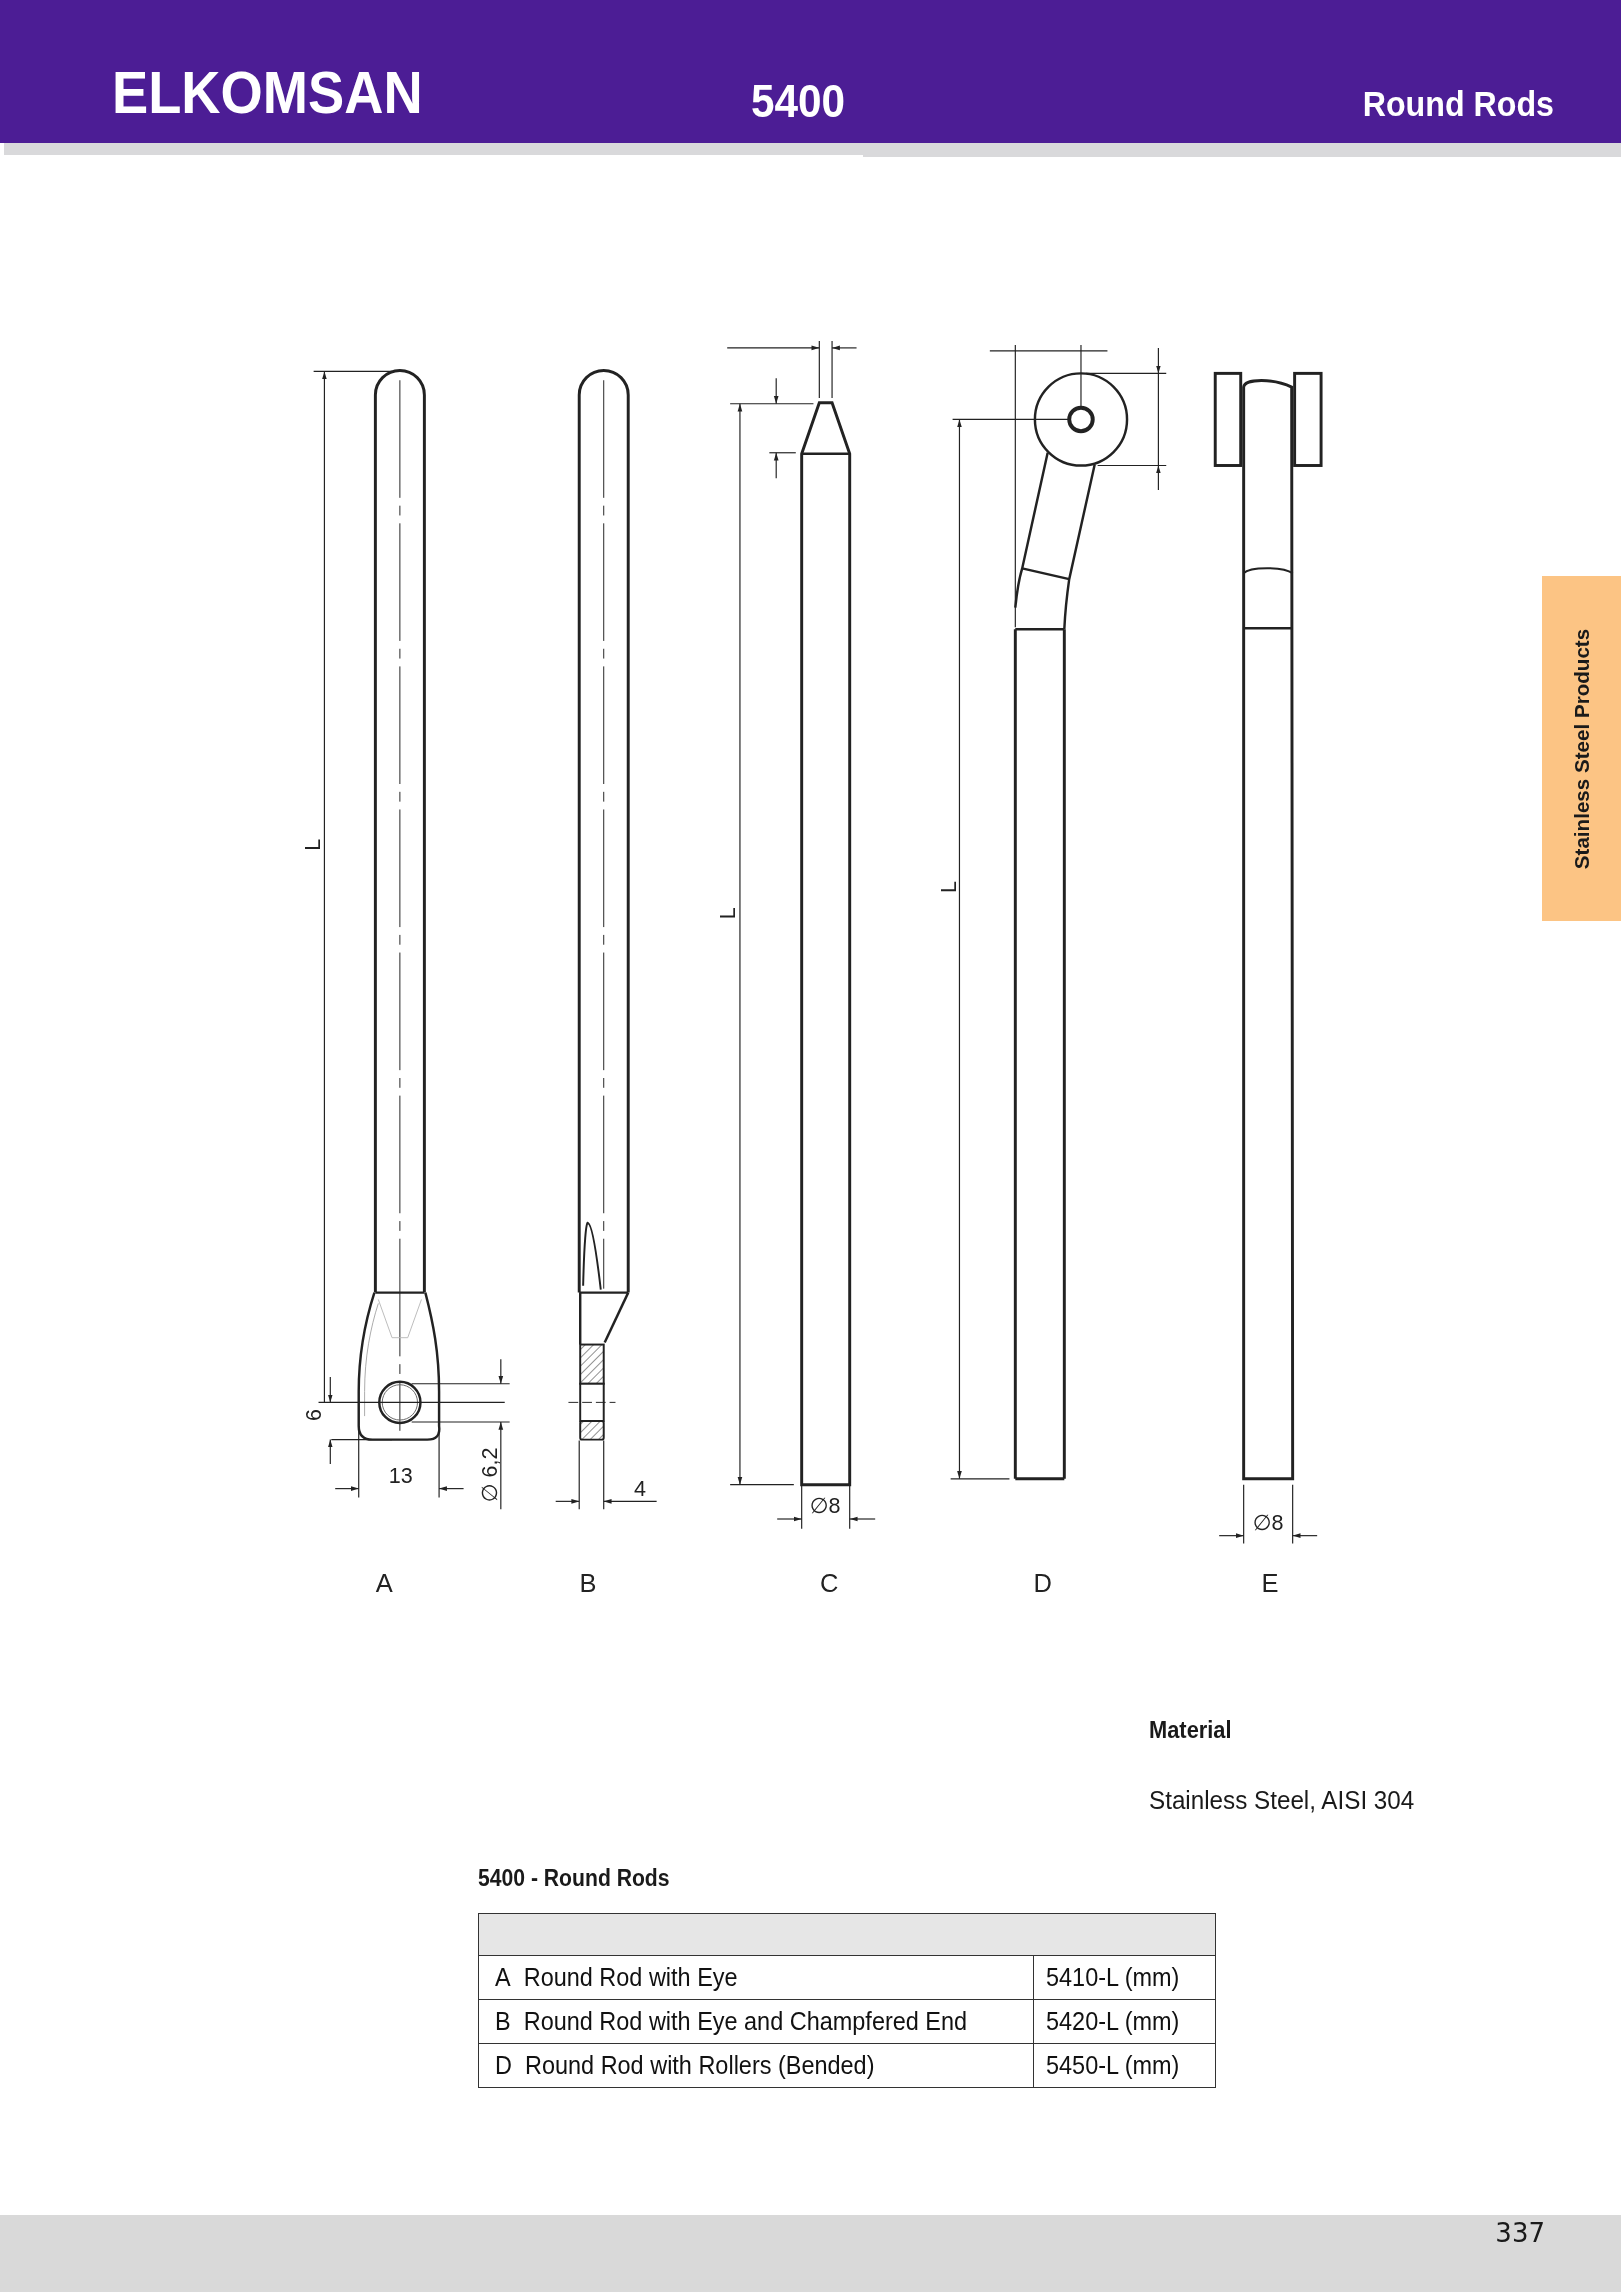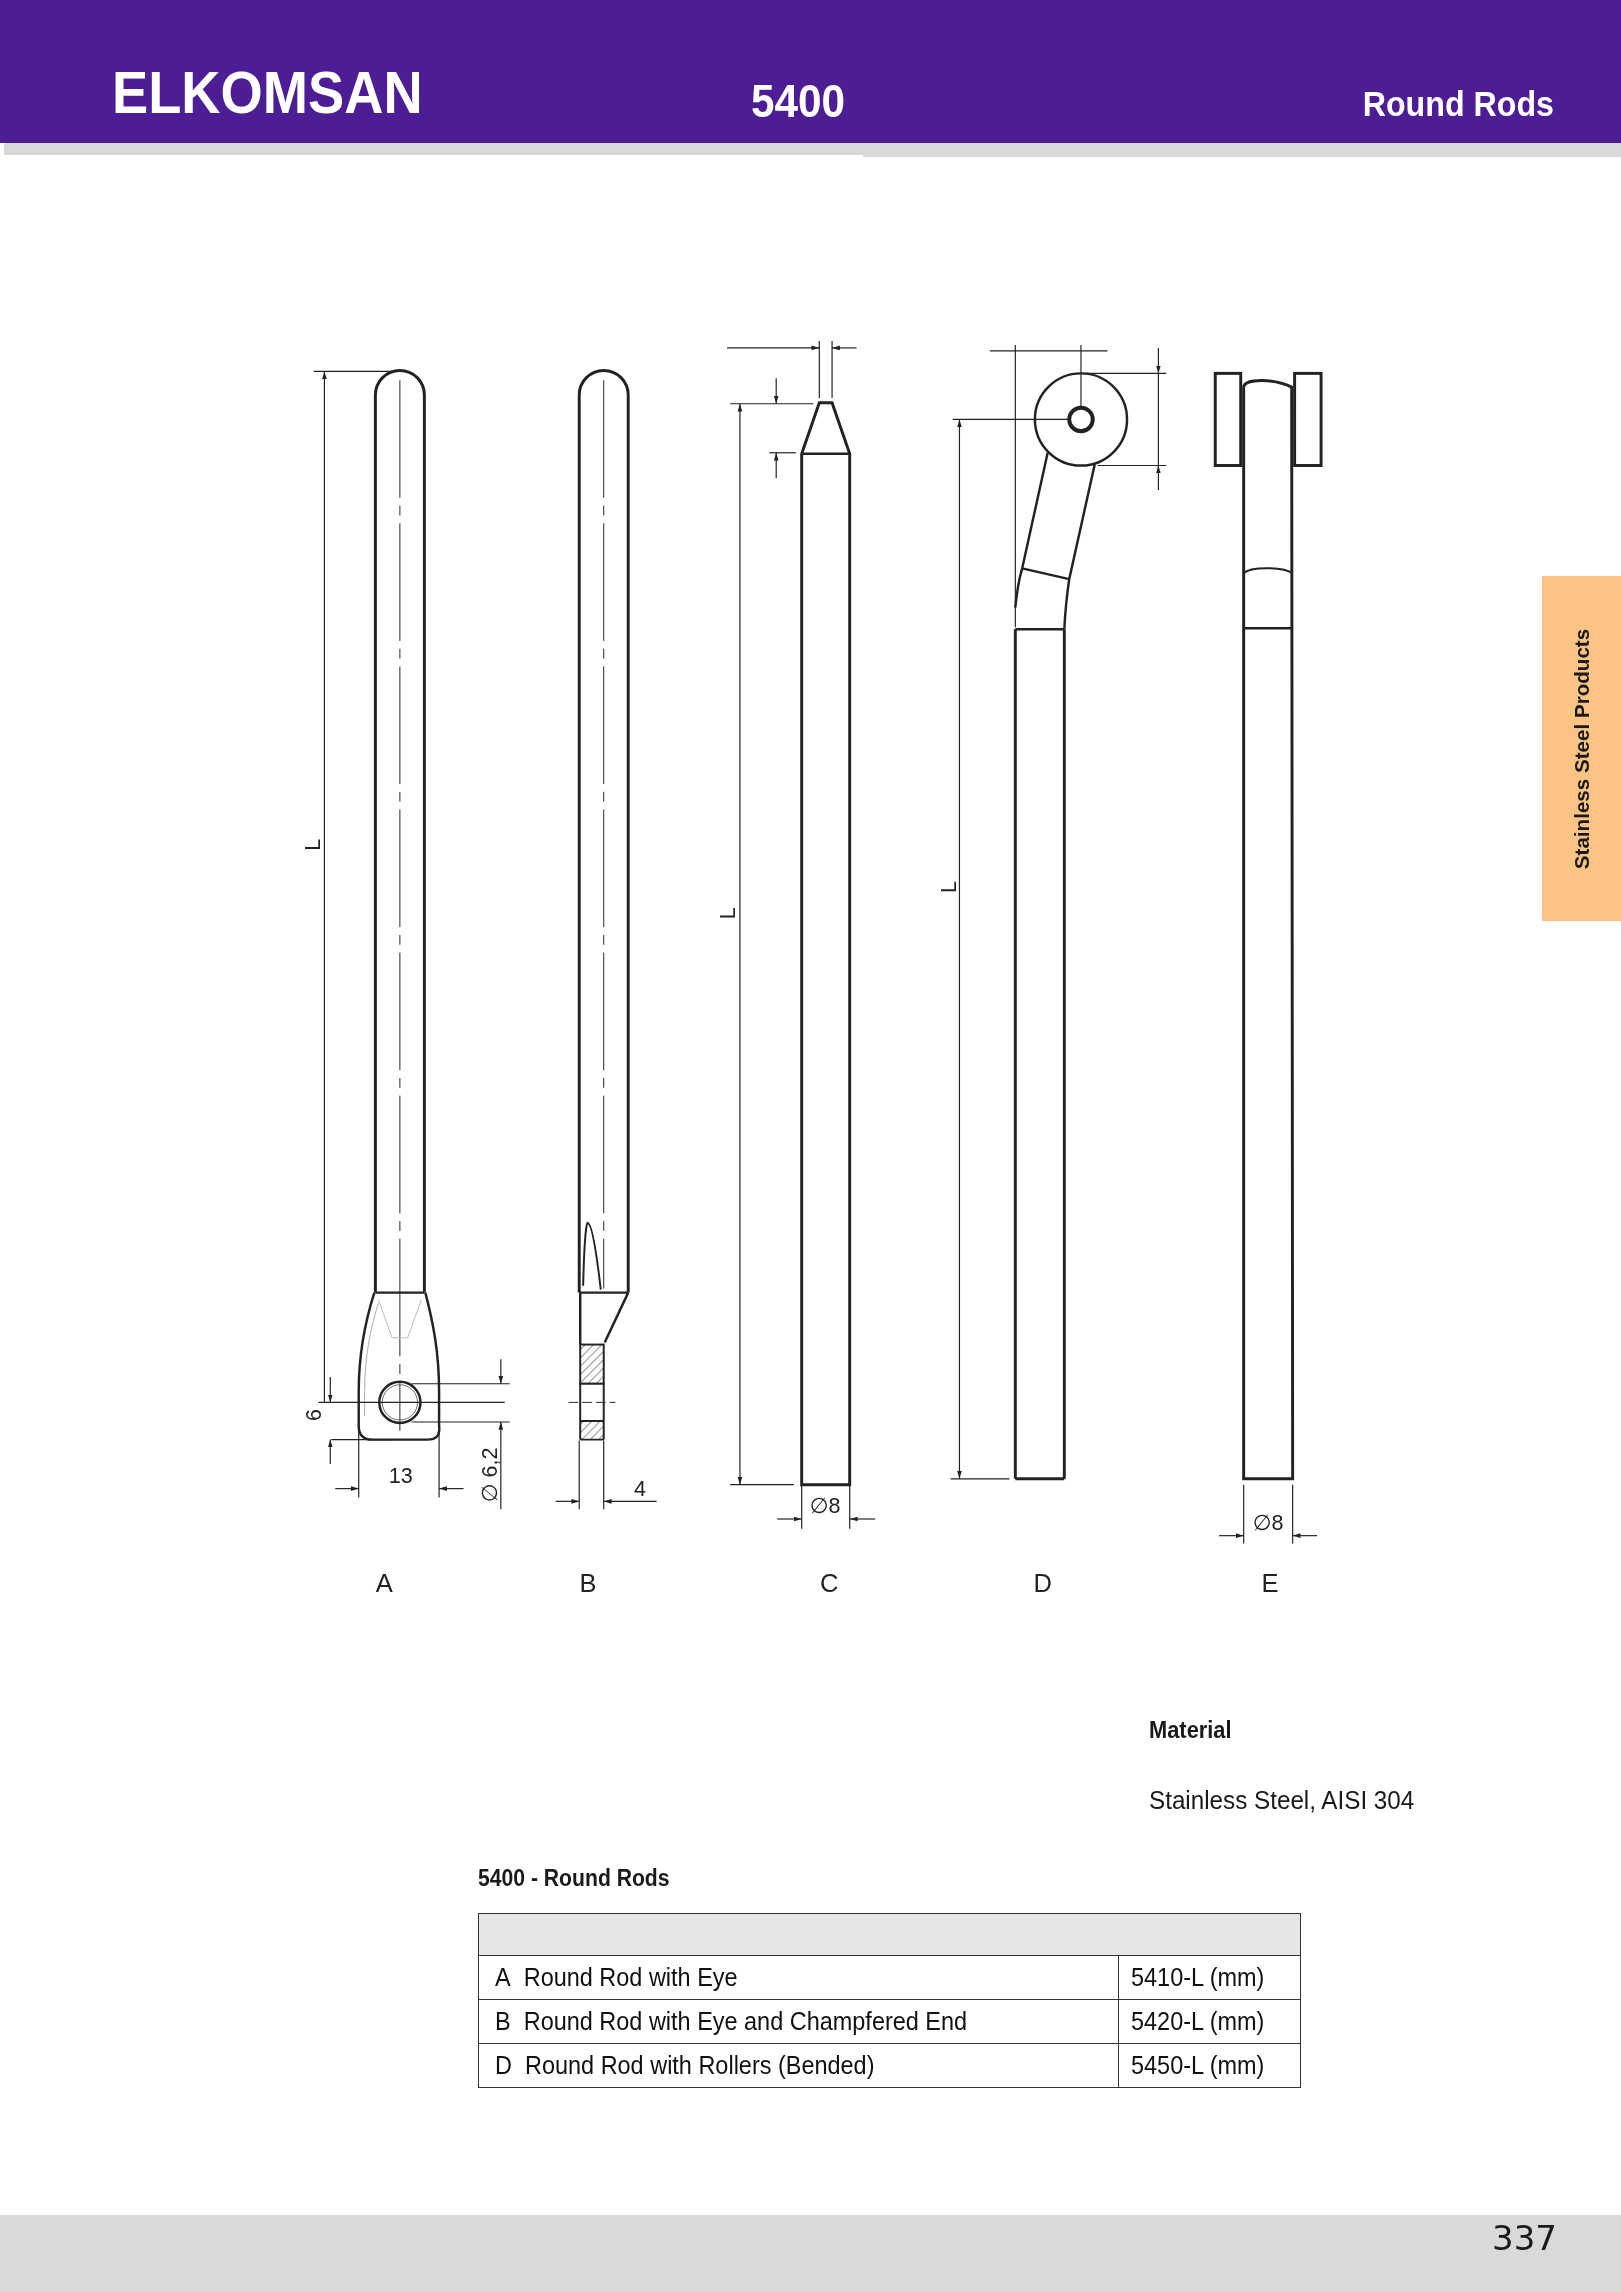--- a/index.html
+++ b/index.html
@@ -9,27 +9,27 @@
   .header-strip2 { position:absolute; left:863px; top:143px; width:759px; height:13.7px; background:#d9d9db; }
   .h-brand { position:absolute; left:112px; top:59px; color:#fff; font-weight:bold; font-size:59px; letter-spacing:0px; transform:scaleX(0.92); transform-origin:left; }
   .h-code { position:absolute; left:751px; top:73px; color:#fff; font-weight:bold; font-size:47px; transform:scaleX(0.9); transform-origin:left; }
   .h-title { position:absolute; right:67px; top:84px; color:#fff; font-weight:bold; font-size:35px; transform:scaleX(0.92); transform-origin:right; }
   .side-tab { position:absolute; left:1542px; top:576px; width:79px; height:345px; background:#fcc484; }
   .side-tab span { position:absolute; left:50%; top:50%; transform:translate(-50%,-50%) rotate(-90deg); white-space:nowrap; font-weight:bold; font-size:20.6px; color:#1a1a1a; }
   .drawing { position:absolute; left:0; top:0; }
   .mat-label { position:absolute; left:1149px; top:1717px; font-weight:bold; font-size:23.5px; color:#1a1a1a; transform:scaleX(0.93); transform-origin:left; }
   .mat-value { position:absolute; left:1149px; top:1786px; font-size:25.5px; color:#1a1a1a; transform:scaleX(0.95); transform-origin:left; }
   .tbl-title { position:absolute; left:478px; top:1865px; font-weight:bold; font-size:23.5px; color:#1a1a1a; transform:scaleX(0.9); transform-origin:left; }
-  table.spec { position:absolute; left:478px; top:1913px; width:823px; border-collapse:collapse; }
+  table.spec { position:absolute; left:478px; top:1913px; width:738px; border-collapse:collapse; }
   table.spec th { height:39px; background:#e6e6e6; border:1.5px solid #333; }
   table.spec td { height:43px; border:1.5px solid #333; font-size:25.5px; color:#111; padding:0 0 0 15.7px; white-space:nowrap; }
   table.spec td.code { width:169px; padding-left:11.8px;margin-top:6px; }
   .td-inner { display:inline-block; transform:scaleX(0.92); transform-origin:left; }
   .footer { position:absolute; left:0; top:2215px; width:1621px; height:77px; background:#d9d9d9; }
-  .page-num { position:absolute; right:64px; top:2218px; font-size:34px; color:#1a1a1a; font-family:"DejaVu Sans", sans-serif; }
+  .page-num { position:absolute; right:76px; top:2218px; font-size:26px; color:#1a1a1a; font-family:"DejaVu Sans", sans-serif; }
   .lbl { font-family:"Liberation Sans", sans-serif; fill:#222; }
 </style>
 </head>
 <body>
 
 <div class="header">
   <div class="h-brand">ELKOMSAN</div>
   <div class="h-code">5400</div>
   <div class="h-title">Round Rods</div>
 </div>

